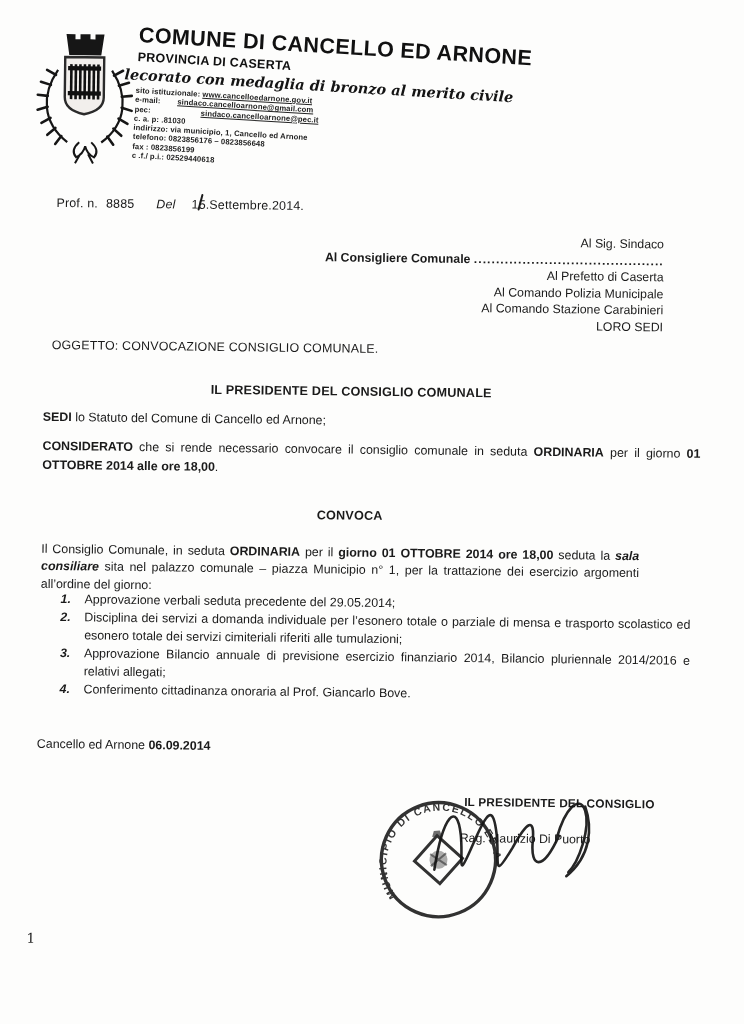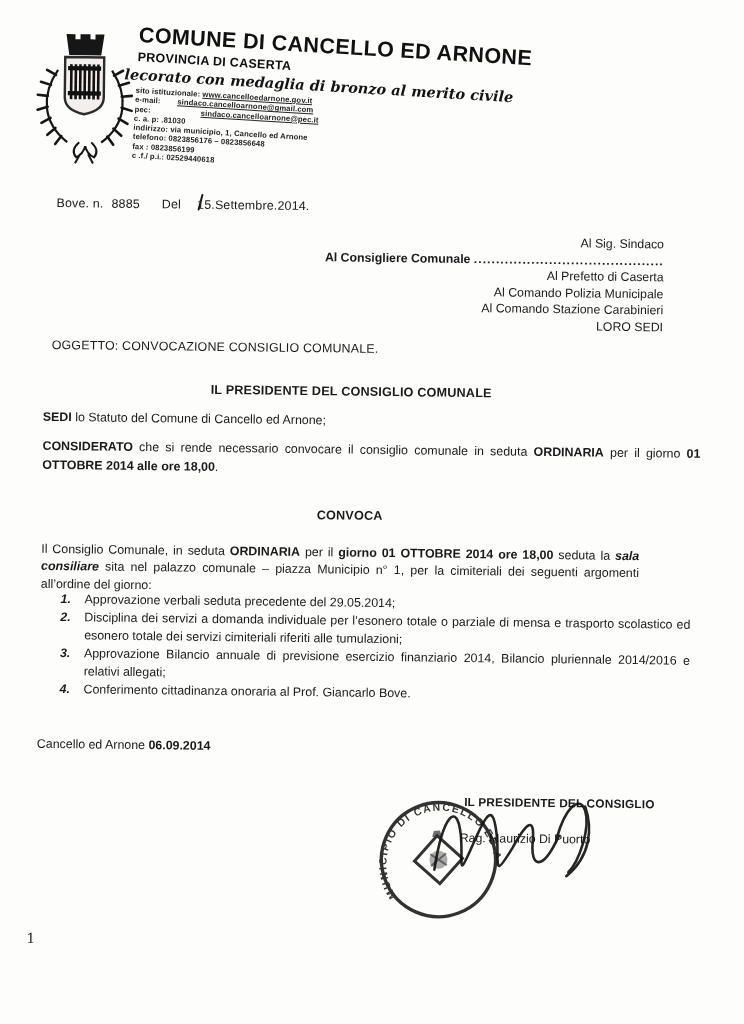--- a/index.html
+++ b/index.html
@@ -18,21 +18,21 @@
   .contacts{margin-top:3px;font-size:7.7px;font-weight:bold;line-height:9.3px;color:#222;letter-spacing:.1px;}
   .cline .u{text-decoration:underline;}
   .clabel{display:inline-block;}
   .cl-email .clabel{width:40px;}
   .cl-pec .clabel{width:40px;}
   .cl-pec .cvalue{margin-left:24px;}
 
   
   .prot{position:absolute;left:57px;top:196px;font-size:12.4px;letter-spacing:.2px;}
   .prot .num{margin:0 22px 0 8px;}
-  .prot .del{margin-right:16px;}
+  .prot .del{margin-right:16px;font-style:italic;}
   .pen-mark{position:absolute;left:200px;top:192px;width:2px;height:17px;background:#1c1c1c;
             transform:rotate(14deg);border-radius:1px;}
 
   
   .recipients{position:absolute;right:79px;top:229px;width:430px;text-align:right;
               font-size:12.3px;line-height:16.6px;}
   .recipients .bold-line{font-weight:bold;}
   .recipients .dots{font-weight:bold;letter-spacing:1px;}
 
   .subject{position:absolute;left:54px;top:338px;font-size:12.4px;letter-spacing:.2px;}
@@ -107,21 +107,21 @@
       <div class="cline cl-pec"><span class="clabel">pec:</span> <span class="cvalue u">sindaco.cancelloarnone@pec.it</span></div>
       <div class="cline"><span class="clabel">c. a. p:</span> <span class="cvalue">.81030</span></div>
       <div class="cline"><span class="clabel">indirizzo:</span> <span class="cvalue">via municipio, 1, Cancello ed Arnone</span></div>
       <div class="cline"><span class="clabel">telefono:</span> <span class="cvalue">0823856176 – 0823856648</span></div>
       <div class="cline"><span class="clabel">fax :</span> <span class="cvalue">0823856199</span></div>
       <div class="cline"><span class="clabel">c .f./ p.i.:</span> <span class="cvalue">02529440618</span></div>
     </div>
   </div>
 
   <div class="prot">
-    <span>Bove. n.</span><span class="num">8885</span><span class="del">Del</span><span>15.Settembre.2014.</span>
+    <span>Prof. n.</span><span class="num">8885</span><span class="del">Del</span><span>15.Settembre.2014.</span>
   </div>
   <div class="pen-mark"></div>
 
   <div class="recipients">
     <div>Al Sig. Sindaco</div>
     <div class="bold-line"><span>Al Consigliere Comunale </span><span class="dots">...........................................</span></div>
     <div>Al Prefetto di Caserta</div>
     <div>Al Comando Polizia Municipale</div>
     <div>Al Comando Stazione Carabinieri</div>
     <div>LORO SEDI</div>
@@ -135,21 +135,21 @@
     <span class="b">SEDI</span><span> lo Statuto del Comune di Cancello ed Arnone;</span>
   </div>
 
   <div class="para p-cons">
     <span class="b">CONSIDERATO</span><span> che si rende necessario convocare il consiglio comunale in seduta </span><span class="b">ORDINARIA</span><span> per il giorno </span><span class="b">01 OTTOBRE 2014 alle ore 18,00</span><span>.</span>
   </div>
 
   <div class="center-head h-conv">CONVOCA</div>
 
   <div class="para p-conv">
-    <span>Il Consiglio Comunale, in seduta </span><span class="b">ORDINARIA</span><span> per il </span><span class="b">giorno 01 OTTOBRE 2014 ore 18,00</span><span> seduta la </span><span class="bi">sala consiliare</span><span> sita nel palazzo comunale – piazza Municipio n° 1, per la cimiteriali dei seguenti argomenti all’ordine del giorno:</span>
+    <span>Il Consiglio Comunale, in seduta </span><span class="b">ORDINARIA</span><span> per il </span><span class="b">giorno 01 OTTOBRE 2014 ore 18,00</span><span> seduta la </span><span class="bi">sala consiliare</span><span> sita nel palazzo comunale – piazza Municipio n° 1, per la trattazione dei esercizio argomenti all’ordine del giorno:</span>
   </div>
 
   <div class="agenda">
     <div class="aitem">
           <span class="anum">1.</span>
           <span class="atext">Approvazione verbali seduta precedente del 29.05.2014;</span>
         </div>
     <div class="aitem">
           <span class="anum">2.</span>
           <span class="atext">Disciplina dei servizi a domanda individuale per l’esonero totale o parziale di mensa e trasporto scolastico ed esonero totale dei servizi cimiteriali riferiti alle tumulazioni;</span>

